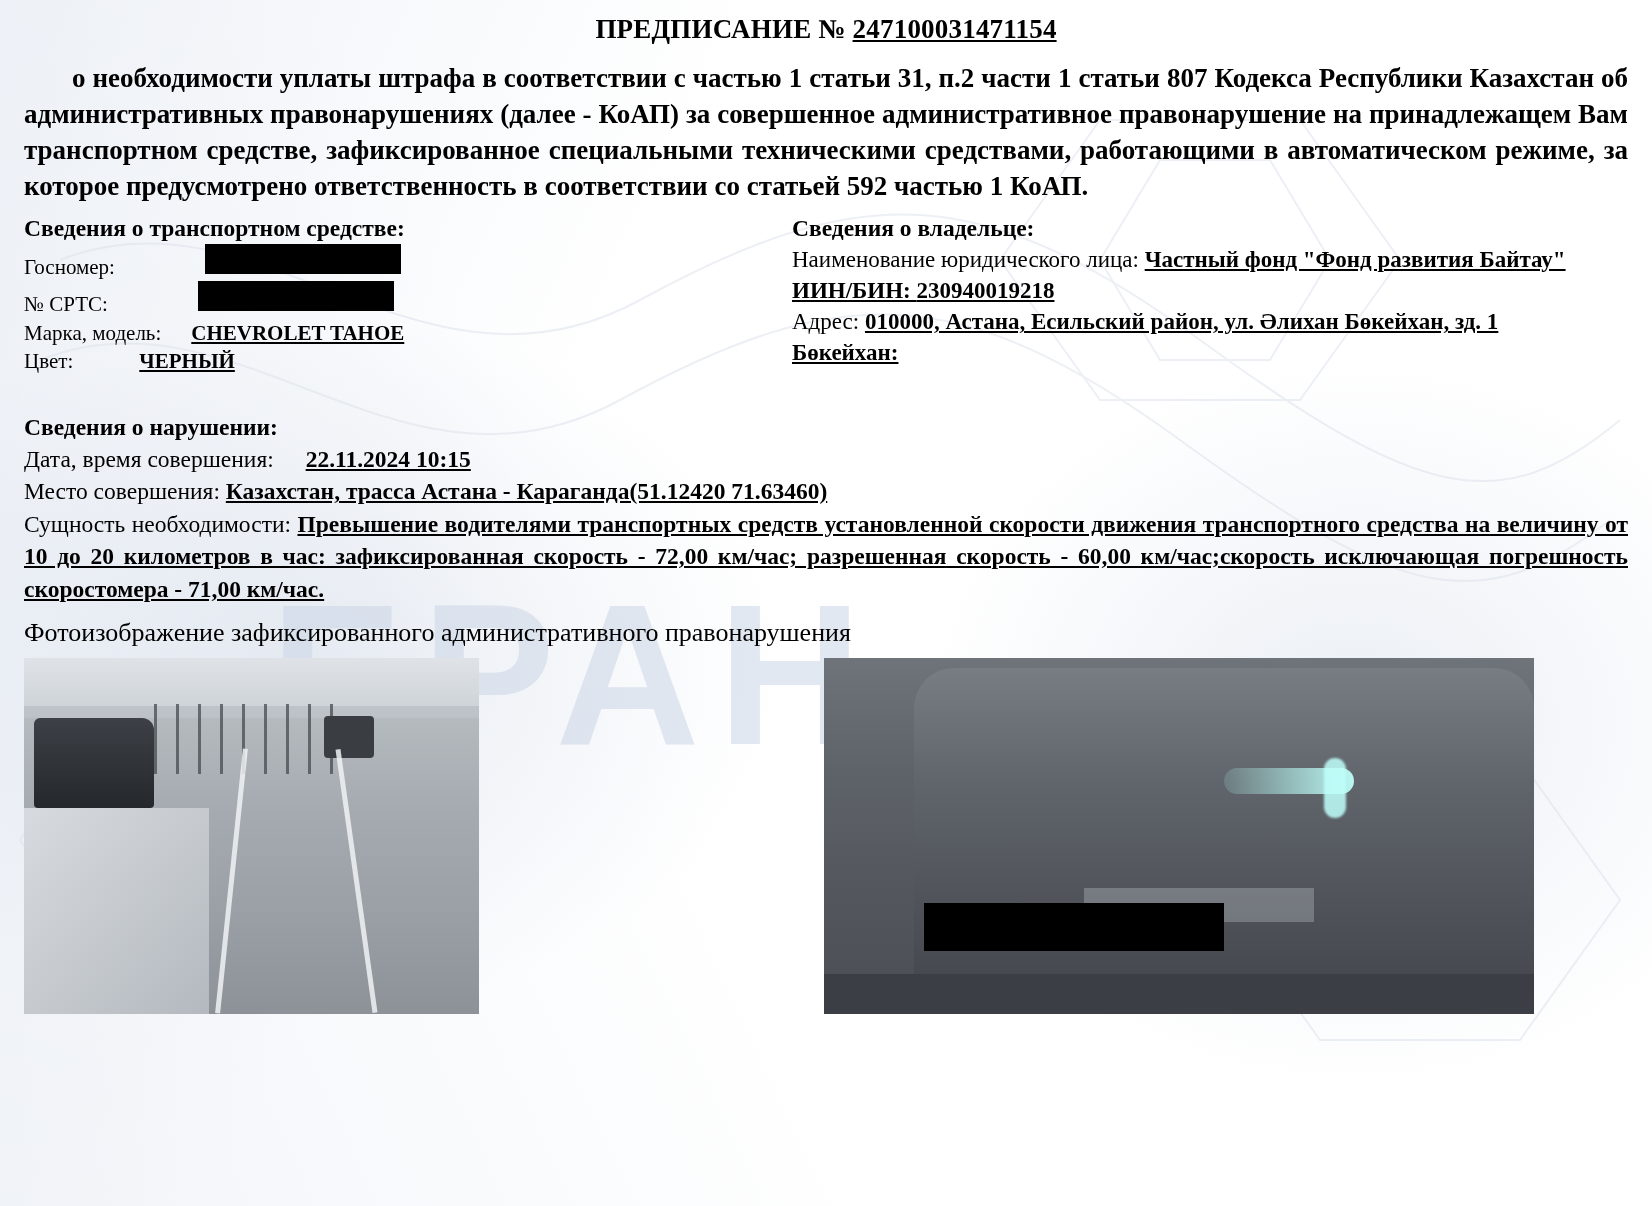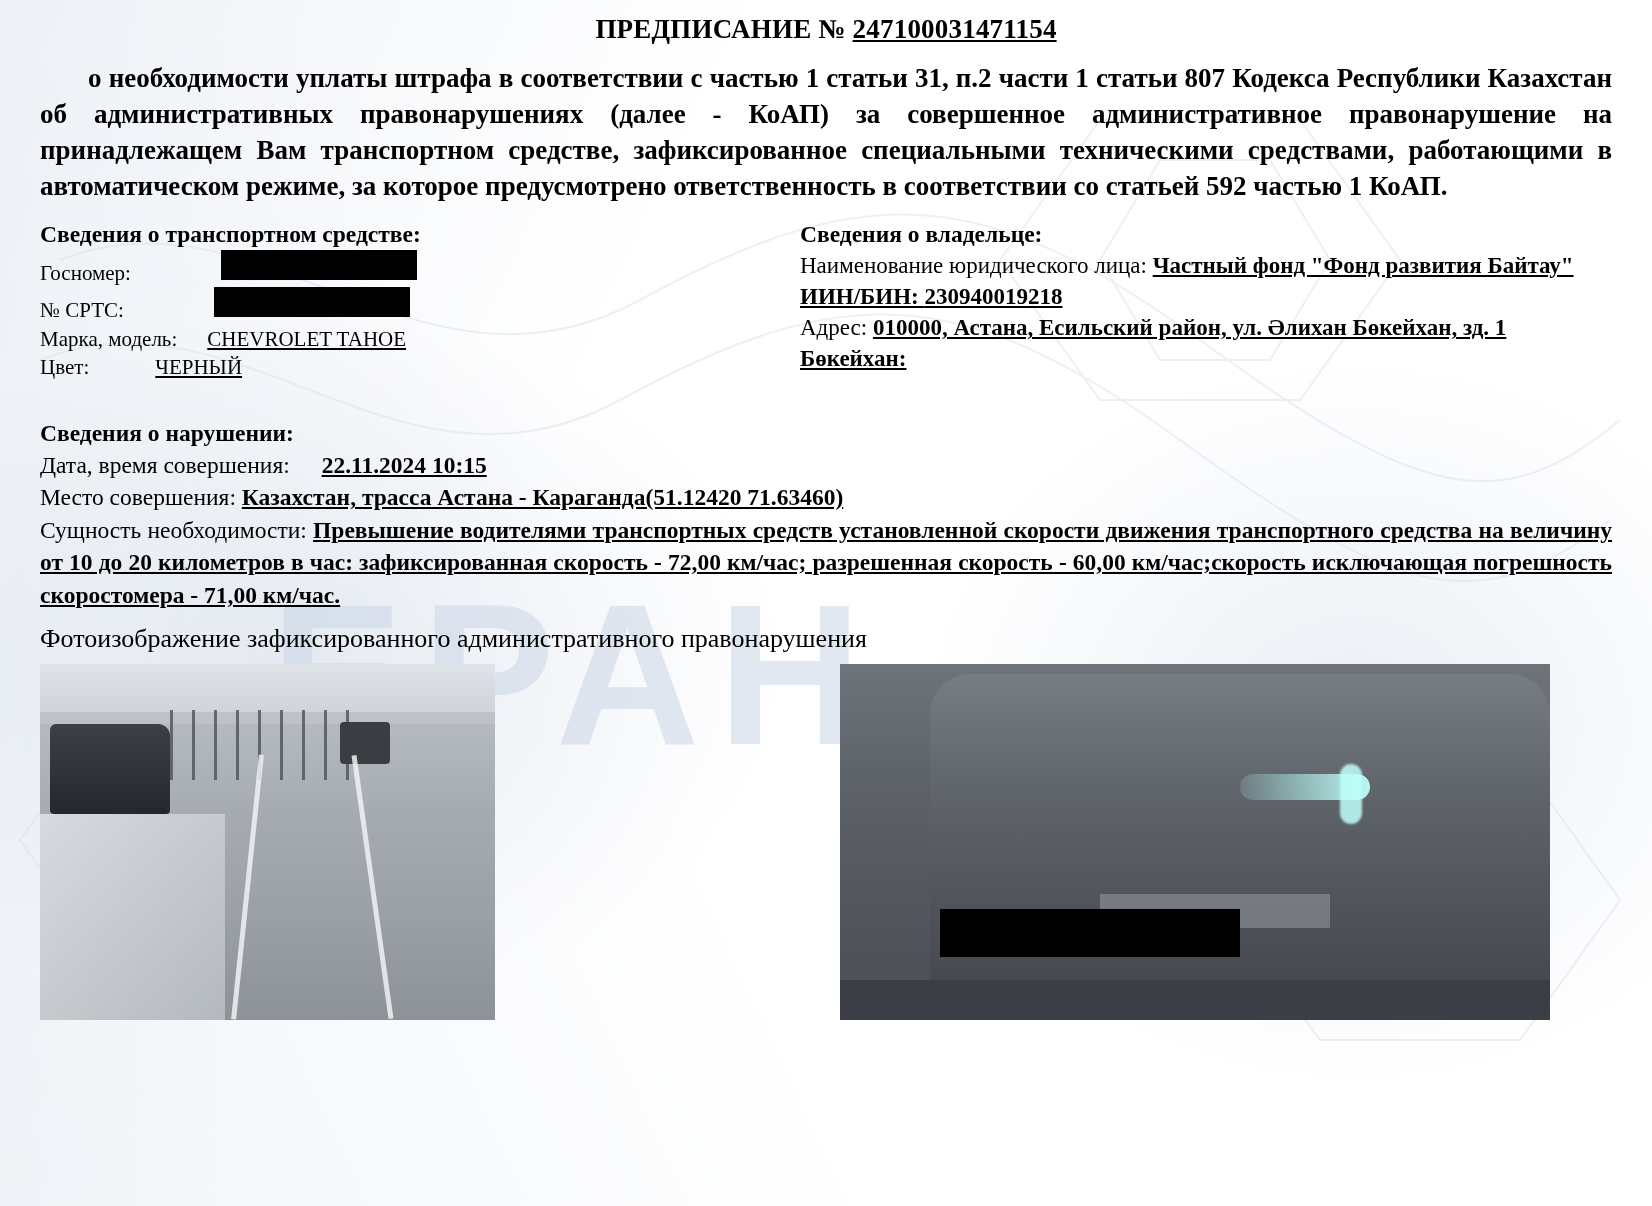--- a/index.html
+++ b/index.html
@@ -45,21 +45,21 @@
     position: absolute;
     inset: 0;
     z-index: 0;
     pointer-events: none;
     opacity: .55;
   }
 
   .page {
     position: relative;
     z-index: 2;
-    padding: 0 40px;
+    padding: 0 24px;
     box-sizing: border-box;
     width: 1652px;
   }
 
   h1.doc-title {
     text-align: center;
     font-size: 27px;
     font-weight: bold;
     margin: 14px 0 16px 0;
     letter-spacing: .2px;
@@ -73,43 +73,43 @@
     font-size: 27px;
     line-height: 1.33;
     text-align: justify;
     text-indent: 48px;
     hyphens: none;
     font-weight: bold;
   }
 
   .columns {
     display: flex;
-    gap: 0px;
-    margin-top: 16px;
+    gap: 8px;
+    margin-top: 10px;
   }
   .col-left { width: 760px; }
   .col-right { width: 790px; }
 
   .section-head {
     font-size: 23.5px;
     font-weight: bold;
     margin-bottom: 2px;
   }
 
   .kv {
     display: flex;
     align-items: baseline;
     font-size: 21px;
     line-height: 1.36;
   }
   .kv .k {
     white-space: nowrap;
   }
   .kv .v {
-    font-weight: normal;
+    font-weight: bold;
     text-decoration: underline;
   }
   .kv .v.indent-a { margin-left: 30px; }
 
   .kv-inline {
     font-size: 23px;
     line-height: 1.36;
   }
   .kv-inline .v {
     font-weight: bold;

